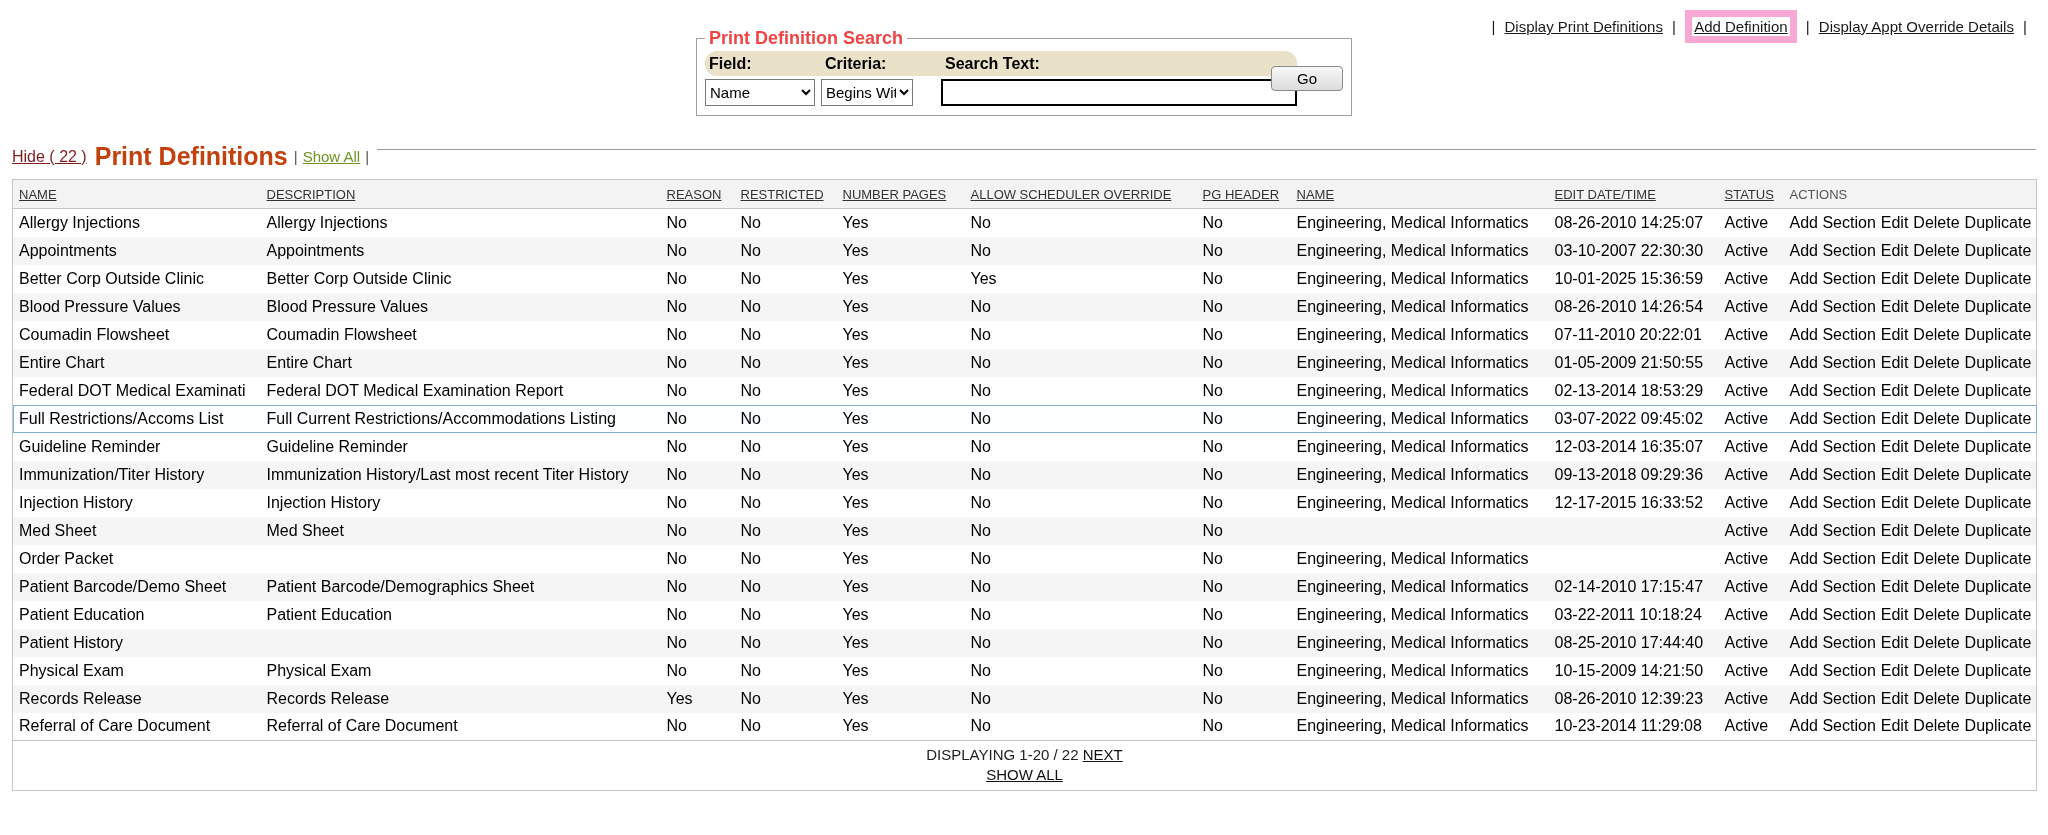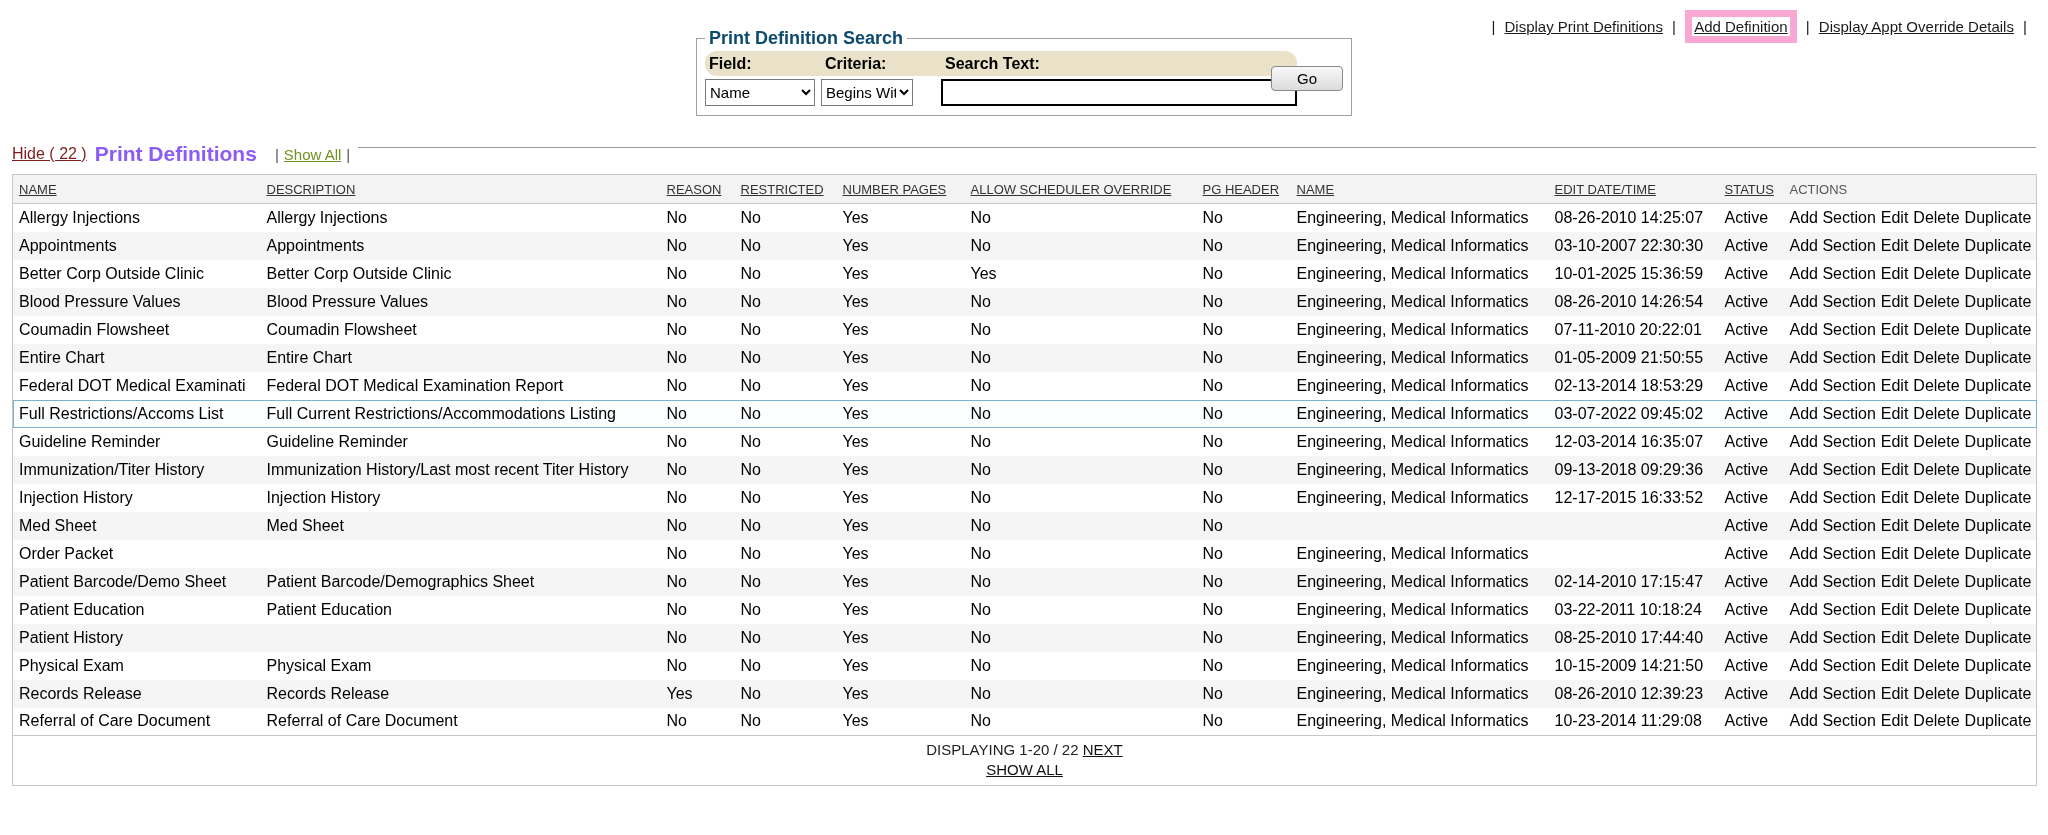--- a/index.html
+++ b/index.html
@@ -30,21 +30,21 @@
 
   
   fieldset.search {
     width: 656px;
     margin: -6px auto 0 auto;
     border: 1px solid #9f9f9f;
     padding: 2px 8px 9px 8px;
     background: #fff;
   }
   fieldset.search legend {
-    color: #0c4a6e;
+    color: #ef4444;
     font-weight: bold;
     font-size: 18px;
     padding: 0 4px;
   }
   .search-flex { display: flex; align-items: stretch; }
   .search-cols { flex: 1; }
   .label-row {
     display: grid;
     grid-template-columns: 116px 120px 1fr;
     background: #e9e1c8;
@@ -95,21 +95,21 @@
   }
 
   
   .section-head {
     display: flex;
     align-items: center;
     margin: 26px 12px 0 12px;
     white-space: nowrap;
   }
   .hide-link { color: #7f1d1d; font-size: 16px; text-decoration: underline; cursor: pointer; }
-  .section-title { color: #8b5cf6; font-weight: bold; font-size: 21px; margin: 0 18px 0 8px; }
+  .section-title { color: #c2410c; font-weight: bold; font-size: 25px; margin: 0 6px 0 8px; }
   .sep { color: #555; font-size: 15px; }
   .show-all-link { color: #6f9222; font-size: 15px; text-decoration: underline; margin: 0 5px; cursor: pointer; }
   .head-rule { flex: 1; border-top: 1px solid #9a9a9a; margin-left: 8px; transform: translateY(-7px); }
 
   
   table.defs {
     border-collapse: collapse;
     table-layout: fixed;
     width: 2024px;
     margin: 8px 12px 0 12px;

